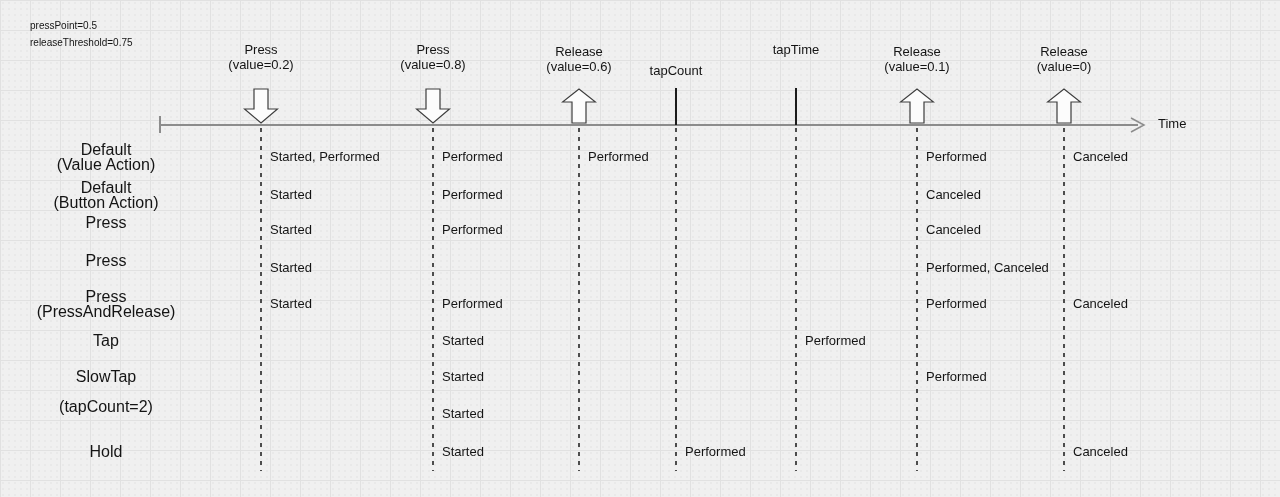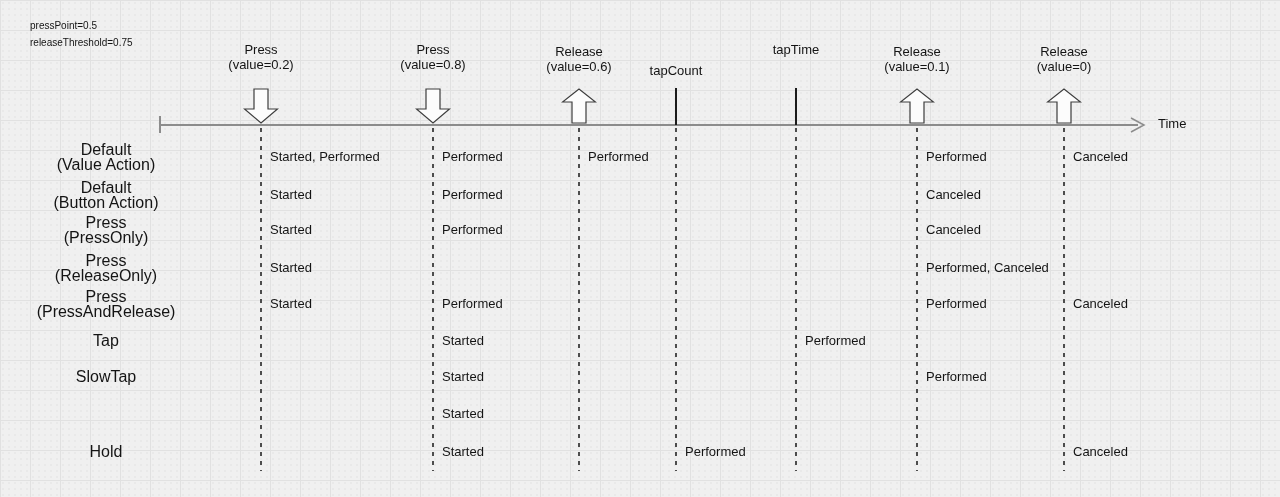--- a/index.html
+++ b/index.html
@@ -184,28 +184,26 @@
       <div class="event-text" style="left: 1073px; top: 149px;">Canceled</div>
       <div class="row-label" style="top: 180px;">
         <div>Default</div>
         <div>(Button Action)</div>
       </div>
       <div class="event-text" style="left: 270px; top: 187px;">Started</div>
       <div class="event-text" style="left: 442px; top: 187px;">Performed</div>
       <div class="event-text" style="left: 926px; top: 187px;">Canceled</div>
       <div class="row-label" style="top: 215px;">
         <div>Press</div>
-        <div>(PressOnly)</div>
       </div>
       <div class="event-text" style="left: 270px; top: 222px;">Started</div>
       <div class="event-text" style="left: 442px; top: 222px;">Performed</div>
       <div class="event-text" style="left: 926px; top: 222px;">Canceled</div>
       <div class="row-label" style="top: 253px;">
         <div>Press</div>
-        <div>(ReleaseOnly)</div>
       </div>
       <div class="event-text" style="left: 270px; top: 260px;">Started</div>
       <div class="event-text" style="left: 926px; top: 260px;">Performed, Canceled</div>
       <div class="row-label" style="top: 289px;">
         <div>Press</div>
         <div>(PressAndRelease)</div>
       </div>
       <div class="event-text" style="left: 270px; top: 296px;">Started</div>
       <div class="event-text" style="left: 442px; top: 296px;">Performed</div>
       <div class="event-text" style="left: 926px; top: 296px;">Performed</div>
@@ -214,20 +212,21 @@
         <div>Tap</div>
       </div>
       <div class="event-text" style="left: 442px; top: 333px;">Started</div>
       <div class="event-text" style="left: 805px; top: 333px;">Performed</div>
       <div class="row-label" style="top: 369px;">
         <div>SlowTap</div>
       </div>
       <div class="event-text" style="left: 442px; top: 369px;">Started</div>
       <div class="event-text" style="left: 926px; top: 369px;">Performed</div>
       <div class="row-label" style="top: 399px;">
+        <div>(tapCount=2)</div>
       </div>
       <div class="event-text" style="left: 442px; top: 406px;">Started</div>
       <div class="row-label" style="top: 444px;">
         <div>Hold</div>
       </div>
       <div class="event-text" style="left: 442px; top: 444px;">Started</div>
       <div class="event-text" style="left: 685px; top: 444px;">Performed</div>
       <div class="event-text" style="left: 1073px; top: 444px;">Canceled</div>
     </div>
 

